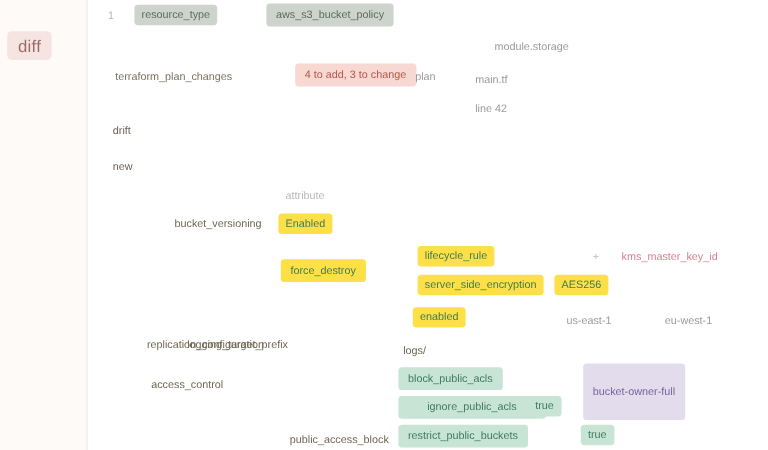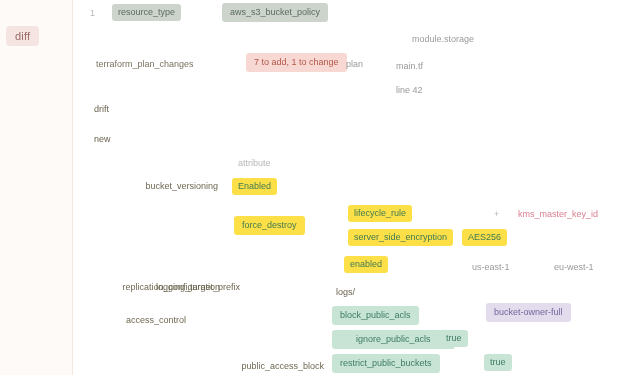--- a/index.html
+++ b/index.html
@@ -30,21 +30,21 @@
     width: 1px; height: 375px;
     background: #f3e7e2;
   }
   .side-badge {
     position: absolute;
     left: 6px; top: 26px;
     padding: 4px 9px;
     border-radius: 4px;
     background: #f6e4e2;
     color: #9a6b66;
-    font-size: 11px;
+    font-size: 14px;
     letter-spacing: .2px;
     white-space: nowrap;
   }
 
   
   .tok {
     position: absolute;
     white-space: nowrap;
     font-size: 9px;
     line-height: 13px;
@@ -81,21 +81,21 @@
 
   <div class="gutter"></div>
   <div class="gutter-rule"></div>
   <div class="side-badge">diff</div>
 
   <div class="tok t-muted" style="left:84px; top:5px;">1</div>
   <div class="tok t-sage" style="left:112px; top:4px;">resource_type</div>
   <div class="tok t-sage" style="left:222px; top:3px; padding:3px 8px;">aws_s3_bucket_policy</div>
 
   <div class="tok t-label" style="left:90px; top:56px;">terraform_plan_changes</div>
-  <div class="tok t-red" style="left:246px; top:53px; padding:3px 8px;">7 to add, 1 to change</div>
+  <div class="tok t-red" style="left:246px; top:53px; padding:3px 8px;">4 to add, 3 to change</div>
   <div class="tok t-gray" style="left:340px; top:56px;">plan</div>
 
   <div class="tok t-gray" style="left:406px; top:31px;">module.storage</div>
   <div class="tok t-gray" style="left:390px; top:58px;">main.tf</div>
   <div class="tok t-gray" style="left:390px; top:82px;">line 42</div>
 
   <div class="tok t-dark" style="left:88px; top:101px;">drift</div>
   <div class="tok t-dark" style="left:88px; top:131px;">new</div>
 
   <div class="tok t-muted" style="left:232px; top:155px;text-align:right;">attribute</div>
@@ -114,21 +114,21 @@
 
   <div class="field-label" style="left:80px; top:281px; width:140px;">replication_configuration</div>
   <div class="tok t-green" style="left:344px; top:256px;">enabled</div>
   <div class="tok t-gray" style="left:466px; top:259px;">us-east-1</div>
   <div class="tok t-gray" style="left:548px; top:259px;">eu-west-1</div>
 
   <div class="field-label" style="left:110px; top:281px; width:130px;">logging_target_prefix</div>
   <div class="tok plain t-dark" style="left:336px; top:284px;">logs/</div>
 
   <div class="field-label" style="left:86px; top:314px; width:100px;">access_control</div>
-  <div class="tok t-purple" style="left:486px; top:303px; padding:3px 8px;">bucket-owner-full</div>
+  <div class="tok t-purple" style="left:486px; top:303px; padding:17px 8px;">bucket-owner-full</div>
 
   <div class="field-label" style="left:196px; top:360px; width:128px;">public_access_block</div>
 
   <div class="tok t-teal" style="left:332px; top:306px; padding:3px 8px;">block_public_acls</div>
 
   <div class="tok t-teal" style="left:332px; top:330px; padding:3px 24px;">ignore_public_acls</div>
   <div class="tok t-teal" style="left:440px; top:330px;">true</div>
 
   <div class="tok t-teal" style="left:332px; top:354px; padding:3px 8px;">restrict_public_buckets</div>
   <div class="tok t-teal" style="left:484px; top:354px;">true</div>

